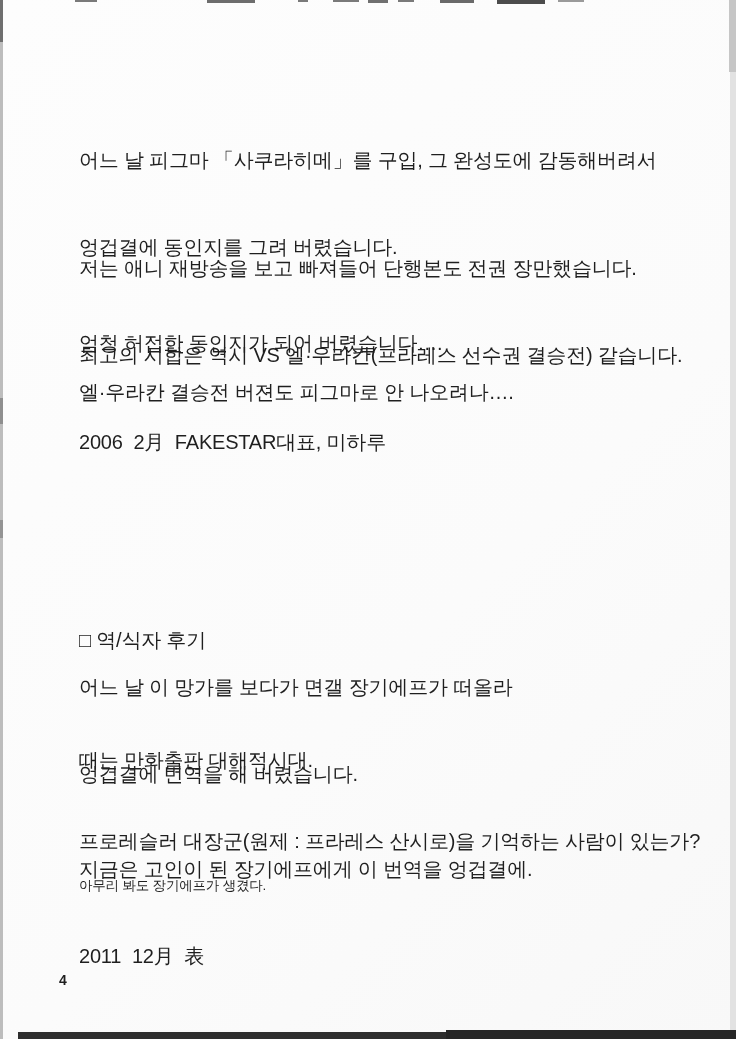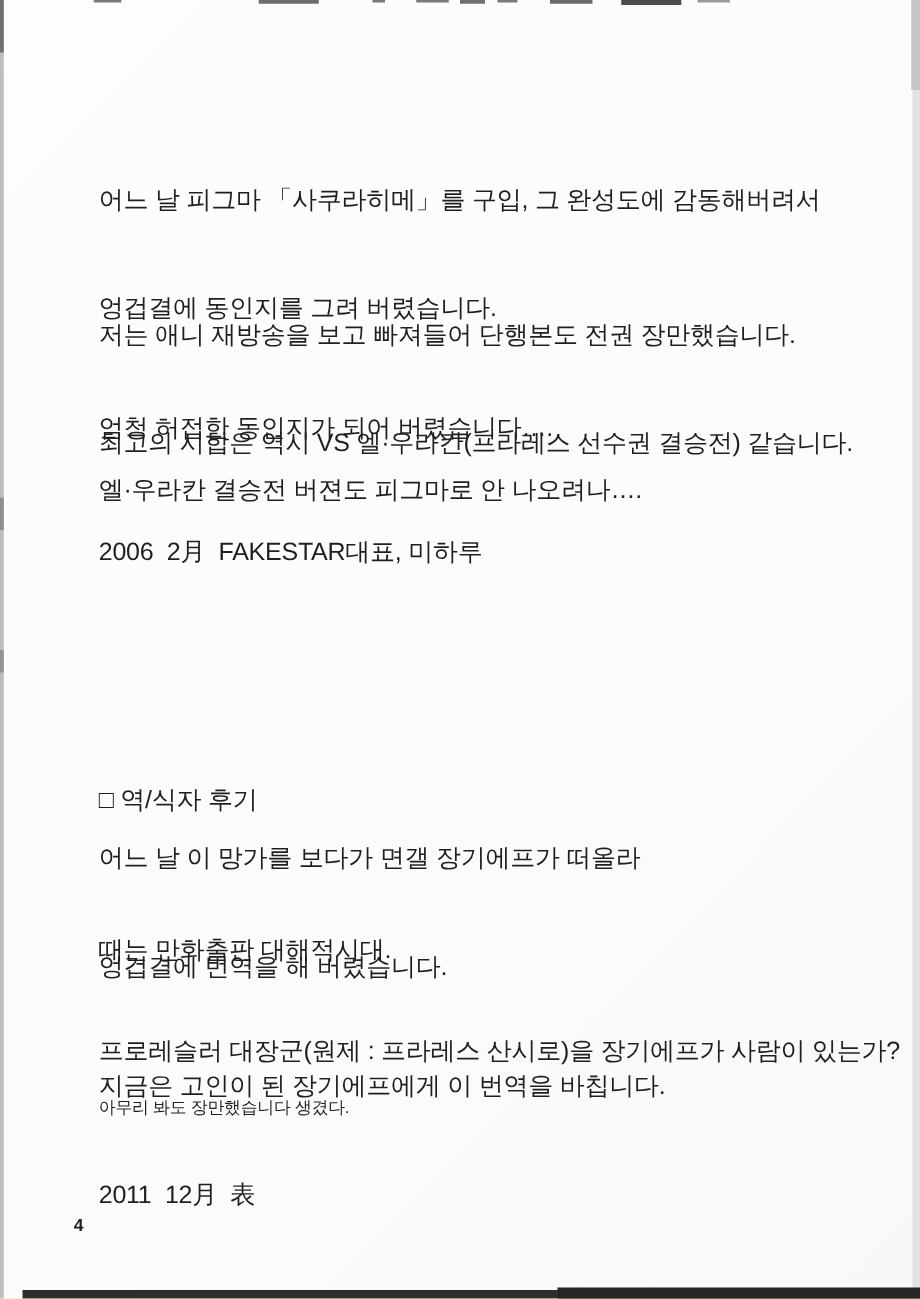--- a/index.html
+++ b/index.html
@@ -125,29 +125,29 @@
     <span class="line">□ 역/식자 후기</span>
   </div>
 
   <div class="tblock b-tp1">
     <span class="line">어느 날 이 망가를 보다가 면갤 장기에프가 떠올라</span>
     <span class="line">엉겁결에 번역을 해 버렸습니다.</span>
   </div>
 
   <div class="tblock b-tp2">
     <span class="line">때는 만화출판 대해적시대.</span>
-    <span class="line">프로레슬러 대장군(원제 : 프라레스 산시로)을 장기에프가 사람이 있는가?</span>
+    <span class="line">프로레슬러 대장군(원제 : 프라레스 산시로)을 기억하는 사람이 있는가?</span>
   </div>
 
   <div class="tblock b-tp3">
-    <span class="line">지금은 고인이 된 장기에프에게 이 번역을 바칩니다.</span>
+    <span class="line">지금은 고인이 된 장기에프에게 이 번역을 엉겁결에.</span>
   </div>
 
   <div class="tblock b-note">
-    <span class="line">아무리 봐도 장만했습니다 생겼다.</span>
+    <span class="line">아무리 봐도 장기에프가 생겼다.</span>
   </div>
 
   <div class="tblock b-sign2">
     <span class="line">2011  12月  表</span>
   </div>
 
   <div class="tblock b-pagenum">4</div>
 
 </div>
 

